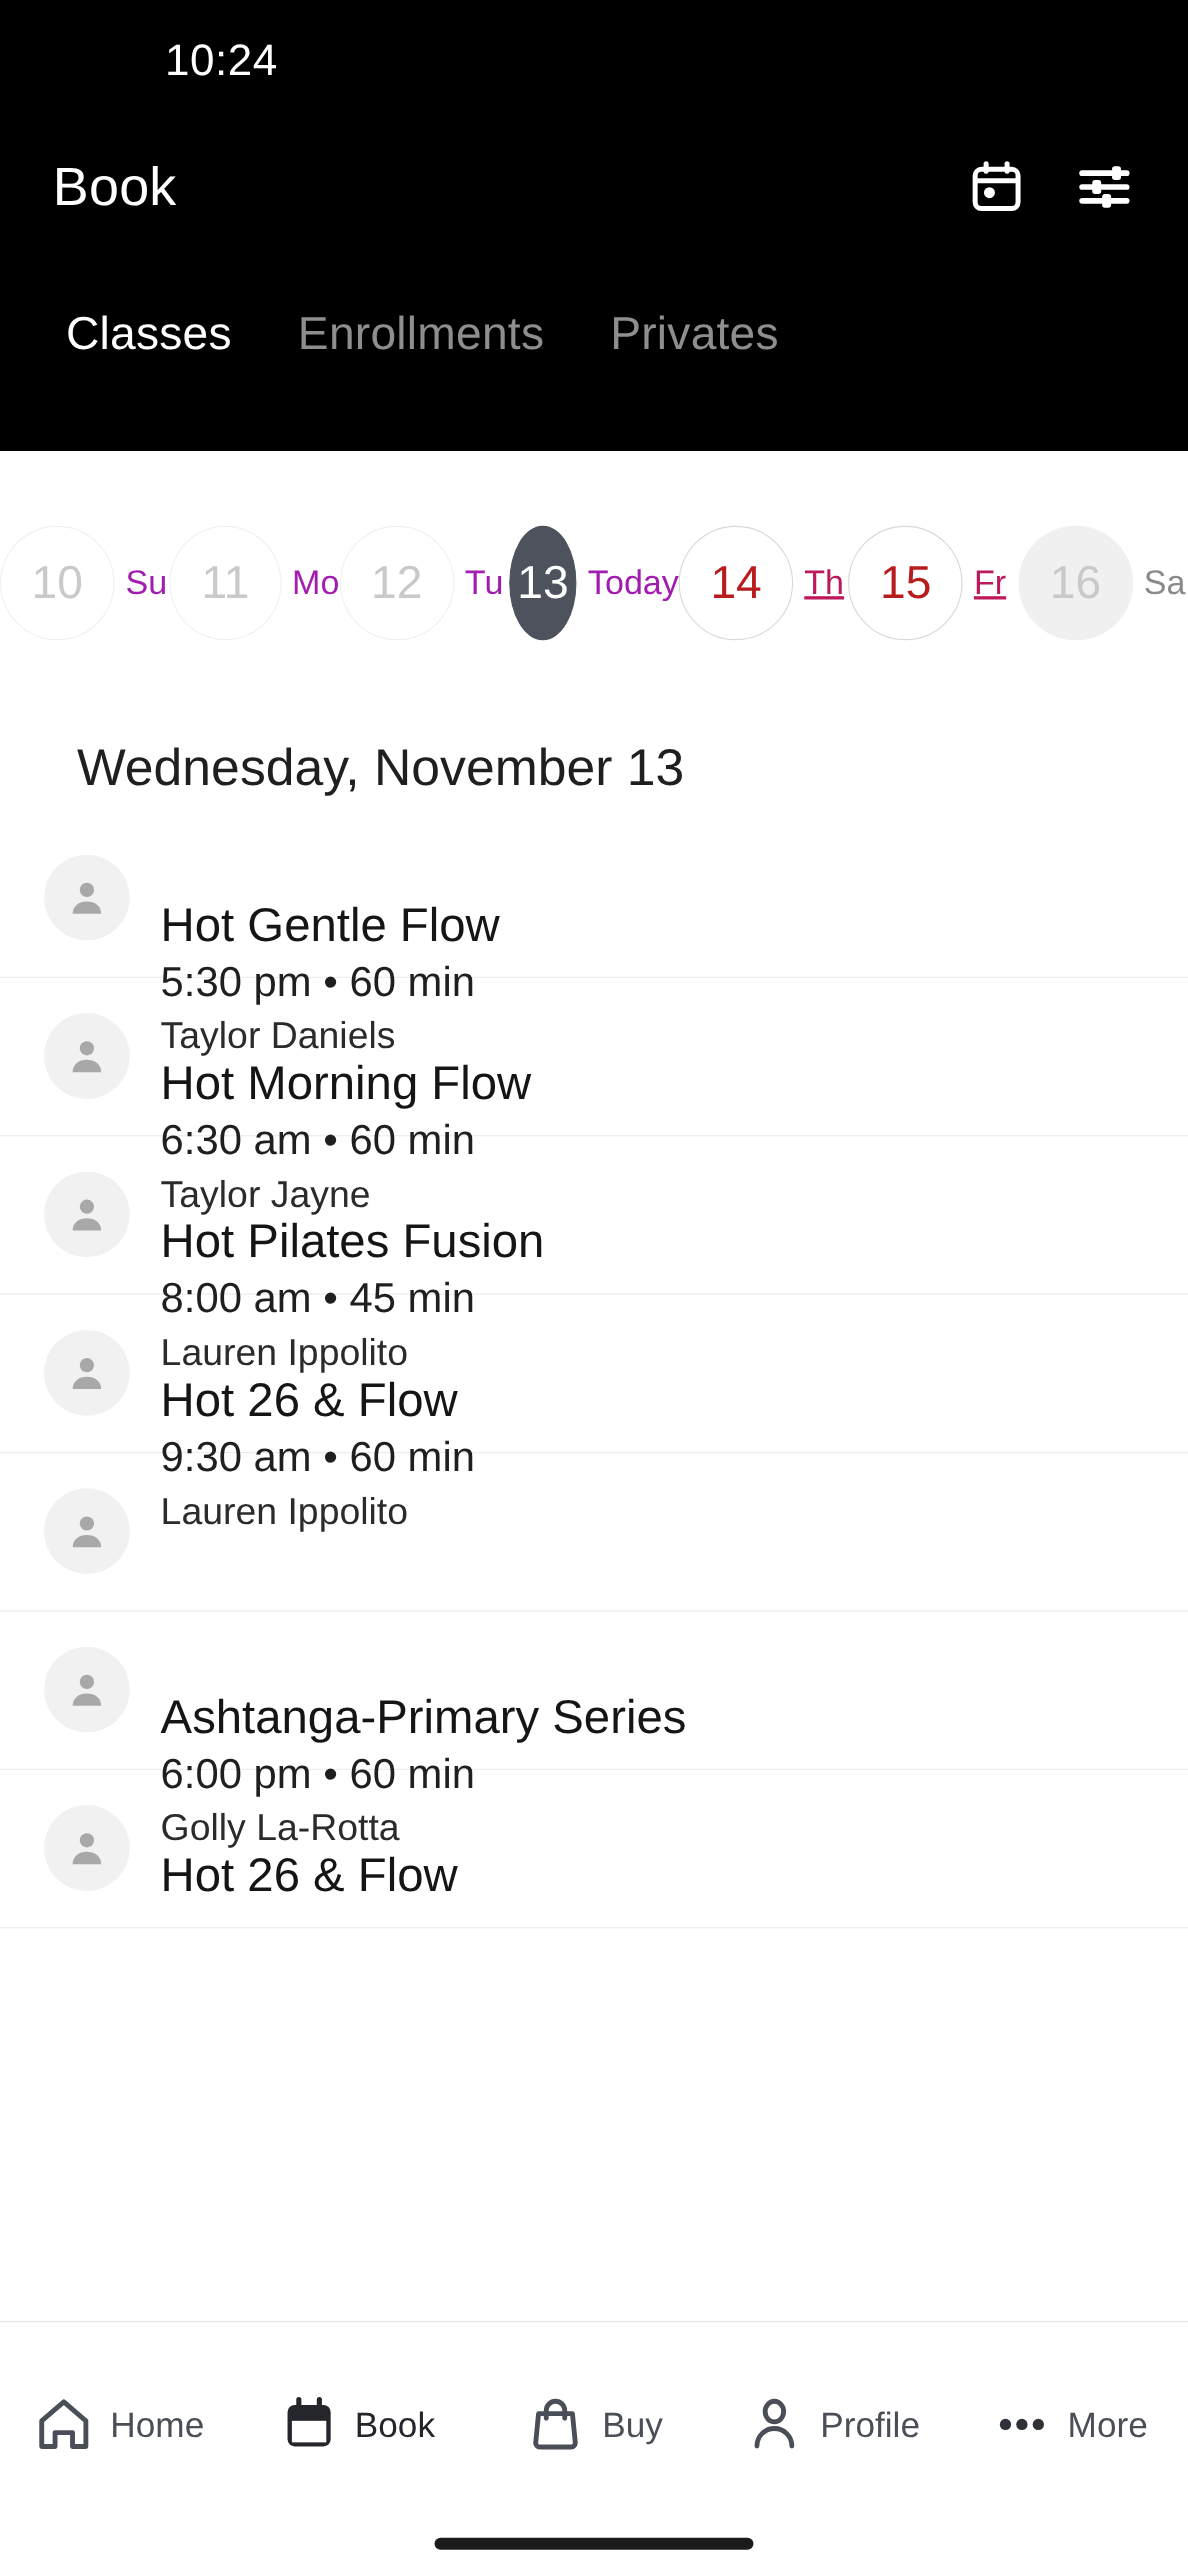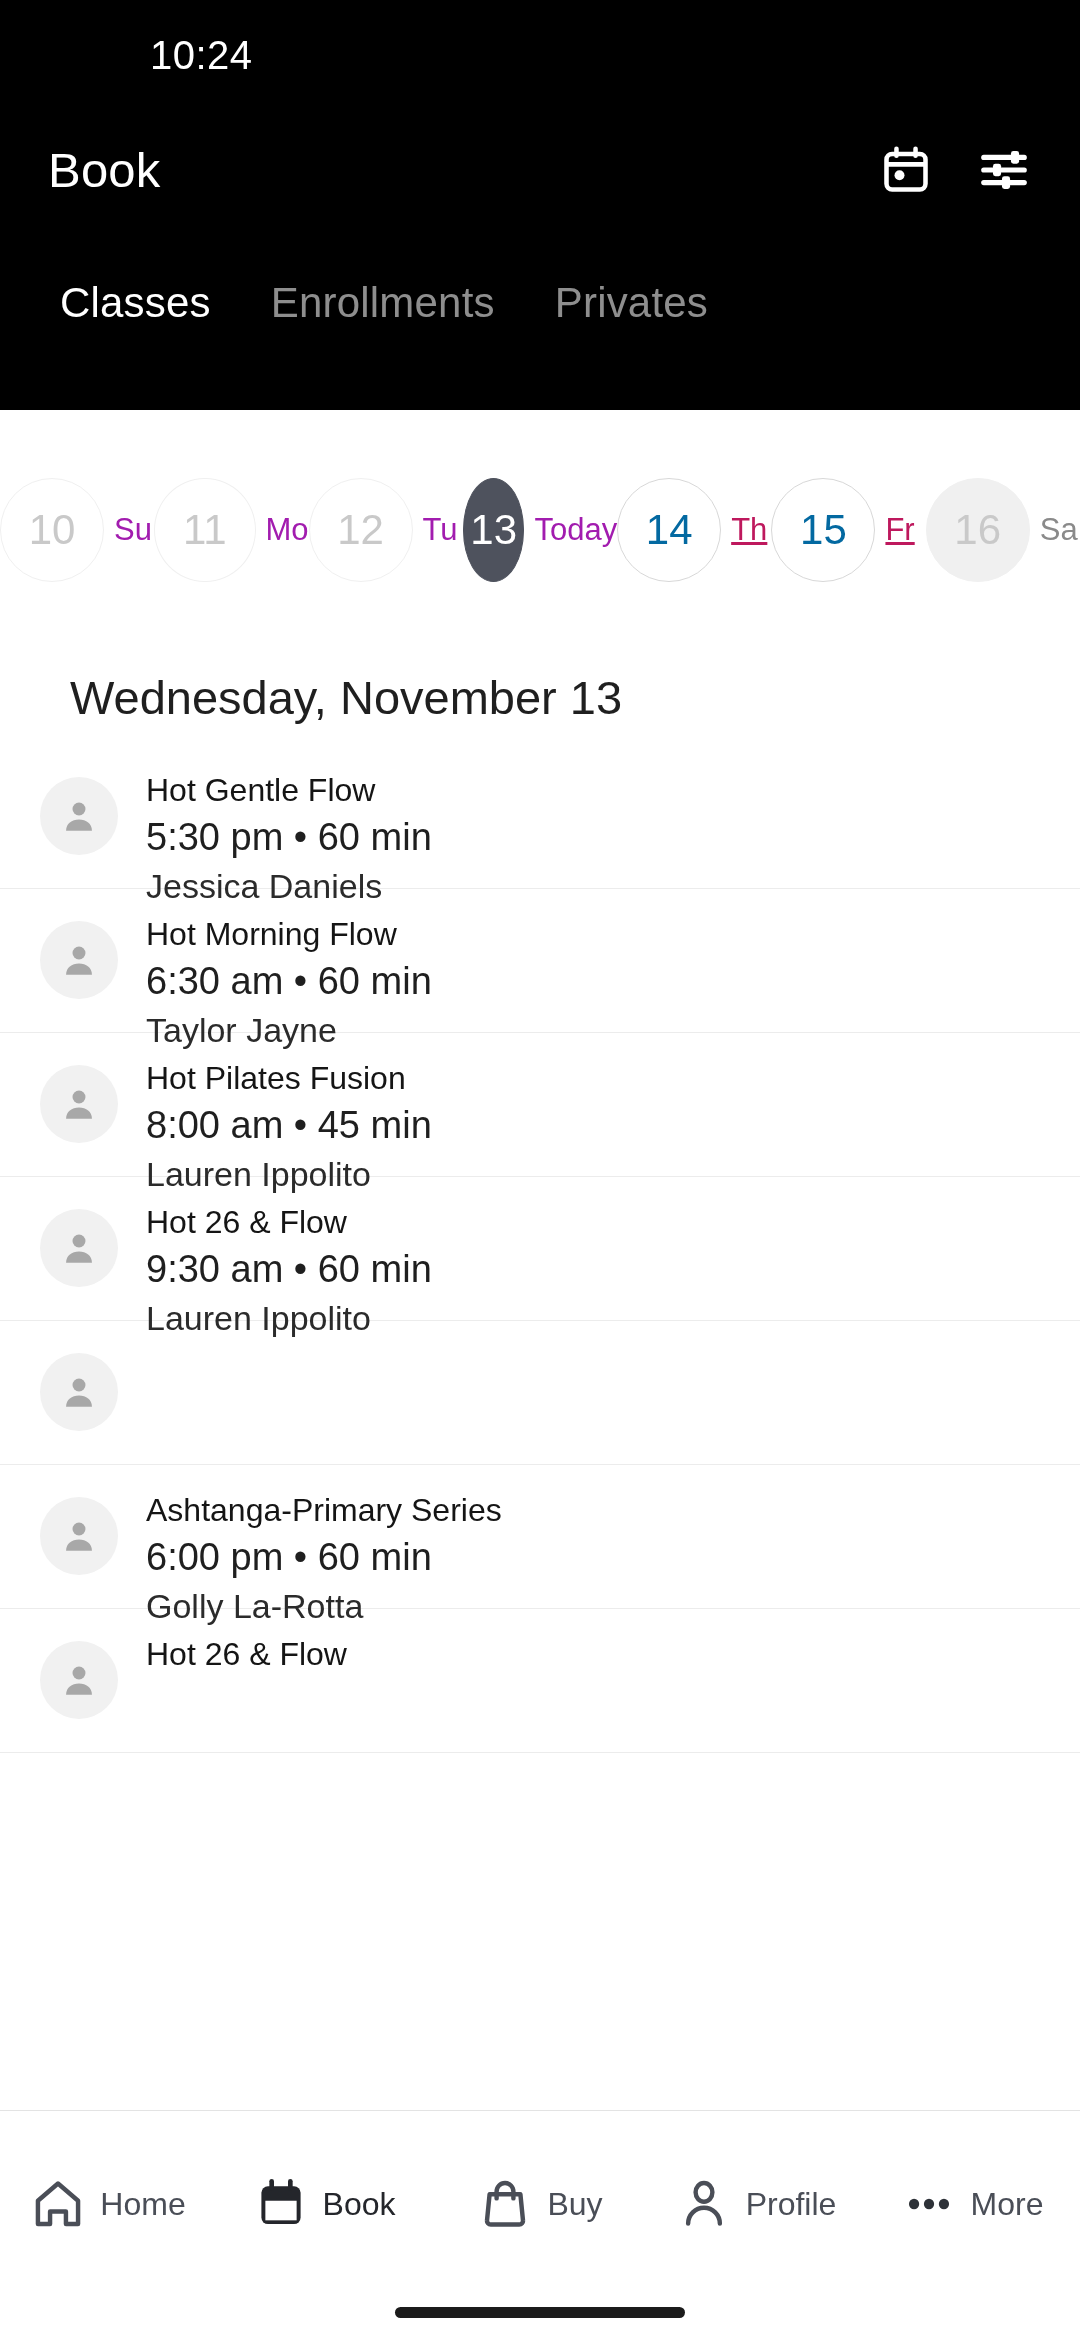--- a/index.html
+++ b/index.html
@@ -43,21 +43,21 @@
   .date-cell {
     width:154.3px; display:flex; flex-direction:row; align-items:center; gap:10px;
   }
   .date-circle {
     width:104px; height:104px; border-radius:50%;
     display:flex; align-items:center; justify-content:center;
     font-size:42px; background:#ffffff;
   }
   .date-circle.past   { border:1.5px solid #f0f0f0; color:#c9c9c9; }
   .date-circle.today  { background:#4e525d; border:1.5px solid #4e525d; color:#ffffff; }
-  .date-circle.future { border:1.5px solid #d8d8d8; color:#0369a1; }
+  .date-circle.future { border:1.5px solid #d8d8d8; color:#b91c1c; }
   .date-circle.pressed{ background:#f0f0f0; border:1.5px solid #f0f0f0; color:#c9c9c9; }
   .date-label { font-size:31px; color:#a21caf; }
   .date-cell.is-future .date-label { color:#be185d;text-decoration:underline; }
   .date-cell.is-pressed .date-label { color:#8a8a8a; }
 
   
   .day-heading {
     position:absolute; top:650px; left:0; width:1080px; height:95px;
     display:flex; align-items:center; padding-left:70px;
     font-size:47px; color:#1f1f1f;
@@ -72,21 +72,21 @@
     display:flex; align-items:flex-start;
     padding:26px 40px 26px 40px; height:144px;
     border-bottom:1px solid #ececec;
   }
   .avatar {
     width:78px; height:78px; min-width:78px; border-radius:50%;
     background:#f1f1f1; display:flex; align-items:center; justify-content:center;
     margin-top:6px; margin-right:28px;
   }
   .row-text { display:flex; flex-direction:column; gap:6px; padding-top:2px; }
-  .class-name { font-size:32px; color:#151515; line-height:1.12; }
+  .class-name { font-size:43px; color:#151515; line-height:1.12;margin-top:44px; }
   .class-meta { font-size:38px; color:#1f1f1f; line-height:1.18; }
   .class-staff { font-size:34px; color:#2b2b2b; line-height:1.18; }
 
   
   .bottom-nav {
     position:absolute; bottom:0; left:0; width:1080px; height:230px;
     background:#ffffff; border-top:1px solid #e3e3e3;
   }
   .nav-items { display:flex; height:168px; }
   .nav-item {
@@ -185,21 +185,21 @@
     <div class="class-row">
       <div class="avatar">
         <svg width="42" height="42" viewBox="0 0 24 24">
             <circle cx="12" cy="8" r="3.7" fill="#a8a8a8"></circle>
             <path d="M4.6 20.4c0-4.1 3.3-6.4 7.4-6.4s7.4 2.3 7.4 6.4z" fill="#a8a8a8"></path>
           </svg>
       </div>
       <div class="row-text">
         <div class="class-name">Hot Gentle Flow</div>
         <div class="class-meta">5:30 pm • 60 min</div>
-        <div class="class-staff">Jessica Daniels</div>
+        <div class="class-staff">Taylor Daniels</div>
       </div>
     </div>
 
     <div class="class-row">
       <div class="avatar">
         <svg width="42" height="42" viewBox="0 0 24 24">
             <circle cx="12" cy="8" r="3.7" fill="#a8a8a8"></circle>
             <path d="M4.6 20.4c0-4.1 3.3-6.4 7.4-6.4s7.4 2.3 7.4 6.4z" fill="#a8a8a8"></path>
           </svg>
       </div>

